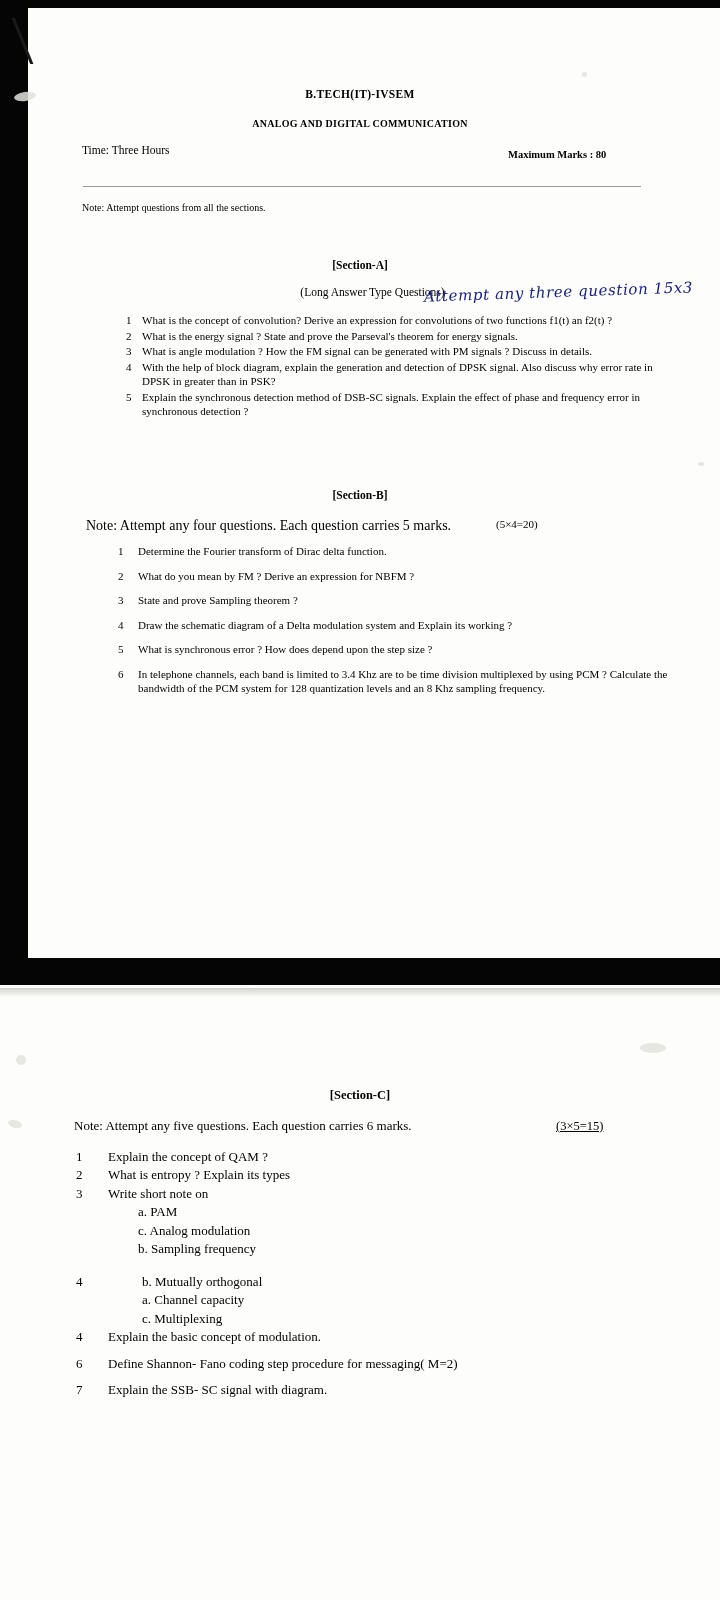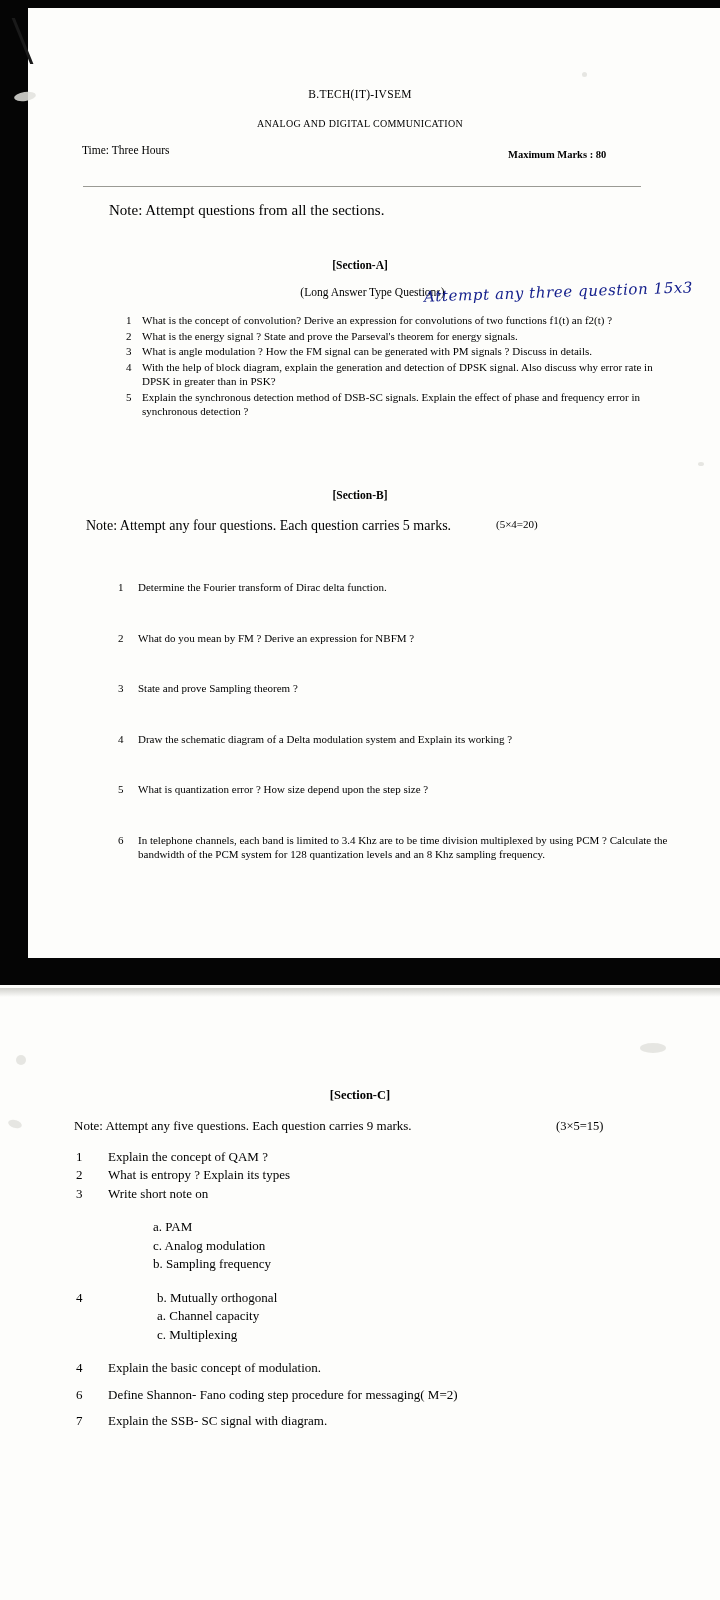--- a/index.html
+++ b/index.html
@@ -77,21 +77,21 @@
   #smudge-c { left: 698px; top: 462px; width: 6px; height: 4px; }
   #smudge-d { left: 16px; top: 1055px; width: 10px; height: 10px; }
   #smudge-e { left: 8px; top: 1120px; width: 14px; height: 8px; transform: rotate(16deg); }
   #smudge-f { left: 640px; top: 1043px; width: 26px; height: 10px; }
   #shadow-strip { left: 0px; top: 988px; width: 720px; height: 9px; background: linear-gradient(180deg,#c9c9c4,#fdfdfb); border-radius: 0; }
 
   
   .doc-title,
   .doc-subtitle {
     text-align: center;
-    font-weight: normal;
+    font-weight: bold;
     letter-spacing: .3px;
   }
   .doc-title {
     position: absolute;
     left: 0; right: 0;
     top: 88px;
     font-size: 11.5px;
   }
   .doc-subtitle {
     position: absolute;
@@ -117,22 +117,21 @@
     left: 83px;
     top: 186px;
     width: 558px;
     height: 1px;
     background: #9a9a94;
   }
   .note-top {
     position: absolute;
     left: 82px;
     top: 202px;
-    font-size: 15px;
-    margin-left: 27px;
+    font-size: 10px;
   }
 
   .section-head {
     position: absolute;
     left: 0; right: 0;
     text-align: center;
     font-size: 11.5px;
     font-weight: bold;
   }
   #sec-a-head { top: 259px; }
@@ -201,21 +200,21 @@
     top: 518px;
     font-size: 11px;
   }
   #sec-b-list {
     left: 118px;
     top: 544px;
     width: 560px;
   }
   #sec-b-list li { margin-bottom: 10px; }
   #sec-b-list .qnum { width: 18px; }
-  #sec-b-list .qtext { padding-left: 20px; margin-top: 36px; }
+  #sec-b-list .qtext { padding-left: 20px; }
   #sec-b-list li.wide .qtext { padding-left: 20px; }
 
   
   #sec-c-head {
     position: absolute;
     left: 0; right: 0;
     text-align: center;
     top: 1088px;
     font-size: 12.5px;
     font-weight: bold;
@@ -224,39 +223,40 @@
     position: absolute;
     left: 74px;
     top: 1118px;
     font-size: 13px;
   }
   .marks-c {
     position: absolute;
     left: 556px;
     top: 1119px;
     font-size: 12.5px;
+    text-decoration: underline;
   }
   #sec-c-list {
     position: absolute;
     left: 76px;
     top: 1148px;
     width: 600px;
     margin: 0;
     padding: 0;
     list-style: none;
   }
   #sec-c-list > li {
     position: relative;
     font-size: 13px;
     line-height: 1.42;
   }
   #sec-c-list > li .qnum { width: 28px; }
   #sec-c-list > li .qtext { padding-left: 32px; display: block; }
   .sublist {
-    margin: 15px;
+    margin: 0;
     padding: 0 0 0 62px;
     list-style: none;
   }
   .sublist li { font-size: 13px; line-height: 1.42; }
   .gap-sm { margin-top: 8px; }
   .gap-md { margin-top: 14px; }
   .indent-def { padding-left: 4px; }
 </style>
 </head>
 <body>
@@ -321,37 +321,37 @@
   <li>
       <span class="qnum">3</span>
       <span class="qtext">State and prove  Sampling theorem ?</span>
     </li>
   <li>
       <span class="qnum">4</span>
       <span class="qtext">Draw the schematic diagram of a   Delta modulation system and Explain its working ?</span>
     </li>
   <li>
       <span class="qnum">5</span>
-      <span class="qtext">What is quantization error ?  How size depend upon the step size ?</span>
+      <span class="qtext">What is synchronous error ?  How does depend upon the step size ?</span>
     </li>
   <li class="wide">
       <span class="qnum">6</span>
       <span class="qtext">In telephone channels, each band is limited to 3.4 Khz are to be time division multiplexed by using PCM ? Calculate the bandwidth of the PCM system for 128 quantization levels and an 8 Khz sampling frequency.</span>
     </li>
 </ul>
 
 <div class="scan-edge" id="edge-mid"></div>
 <div class="sheet" id="page-2"></div>
 <div class="smudge" id="shadow-strip"></div>
 <div class="smudge" id="smudge-d"></div>
 <div class="smudge" id="smudge-e"></div>
 <div class="smudge" id="smudge-f"></div>
 
 <div id="sec-c-head">[Section-C]</div>
-<div class="note-c">Note: Attempt any five  questions. Each question carries 9 marks.</div>
+<div class="note-c">Note: Attempt any five  questions. Each question carries 6 marks.</div>
 <div class="marks-c">(3×5=15)</div>
 
 <ul id="sec-c-list">
   <li>
     <span class="qnum">1</span>
     <span class="qtext">Explain the concept of QAM ?</span>
   </li>
   <li>
     <span class="qnum">2</span>
     <span class="qtext">What is entropy ? Explain its types</span>

